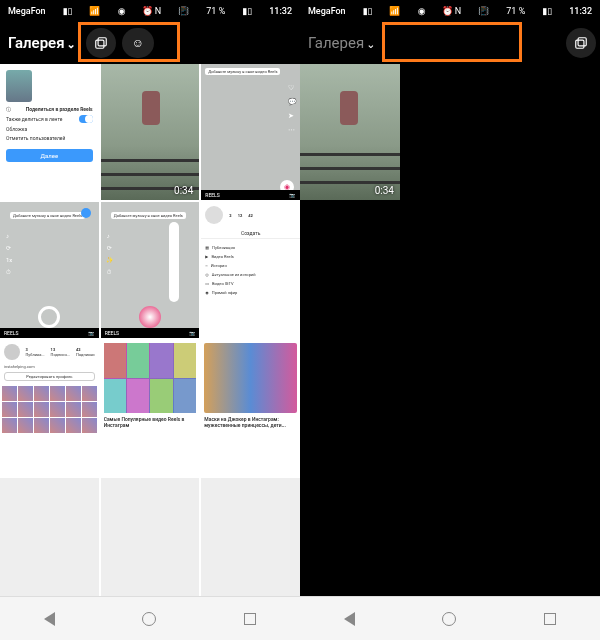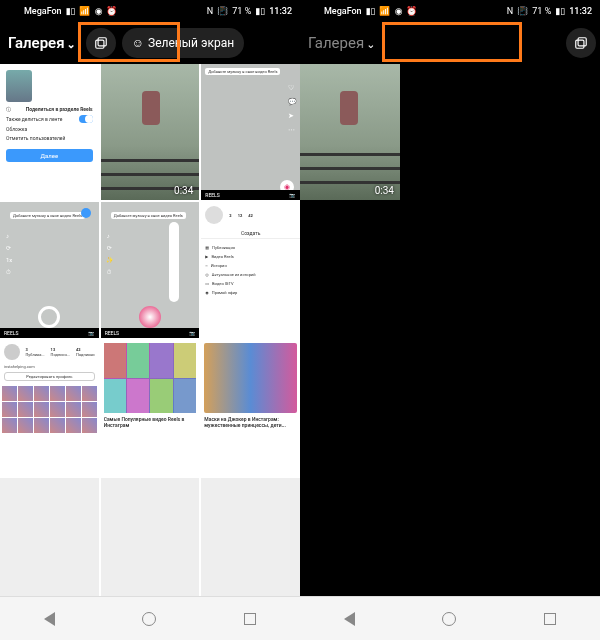--- a/index.html
+++ b/index.html
@@ -21,21 +21,21 @@
   .status-bar {
     height: 22px;
     background: #000;
     color: #fff;
     display: flex;
     align-items: center;
     justify-content: space-between;
     padding: 0 8px;
     font-size: 9px;
   }
-  .status-left, .status-right { display: flex; align-items: flex-end; gap: 4px; margin-left: 16px; }
+  .status-left, .status-right { display: flex; align-items: flex-end; gap: 17px; }
   .status-left .carrier { font-weight: 500; }
   .status-right .time { font-weight: 500; }
   .tabrow {
     height: 42px;
     background: #000;
     display: flex;
     align-items: center;
     padding: 0 4px;
     gap: 6px;
     position: relative;
@@ -200,21 +200,20 @@
       <span>Галерея</span><span class="chev">⌄</span>
     </div>
     <div class="iconbtn" style="margin-left:0">
       <svg width="14" height="14" viewBox="0 0 24 24" fill="none" stroke="#fff" stroke-width="2">
           <rect x="7" y="3" width="14" height="14" rx="2"></rect>
           <rect x="3" y="7" width="14" height="14" rx="2"></rect>
         </svg>
     </div>
     <div class="pill">
       <span>☺</span>
-      <span>Зеленый экран</span>
     </div>
     <div class="highlight" style="left:78px;top:0;width:102px;height:40px;"></div>
   </div>
 
   <div class="grid">
 
     <div class="cell thumb-share">
       <div class="tn"></div>
       <div class="row">
           <span>ⓘ</span>

